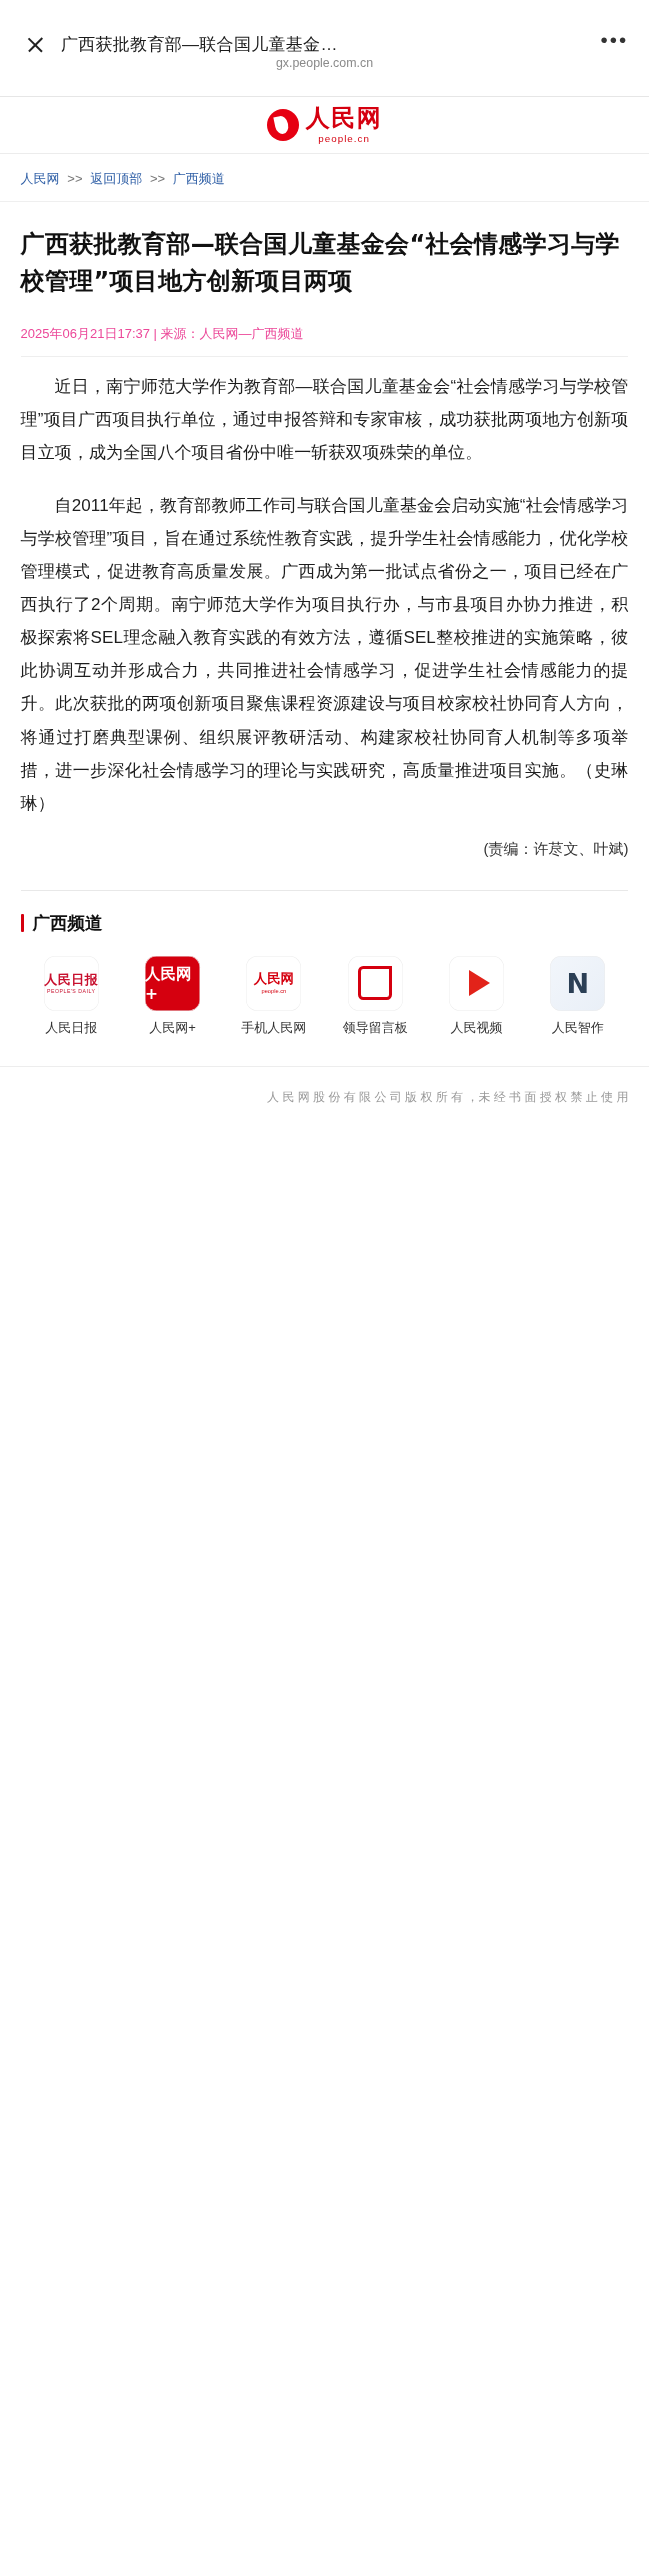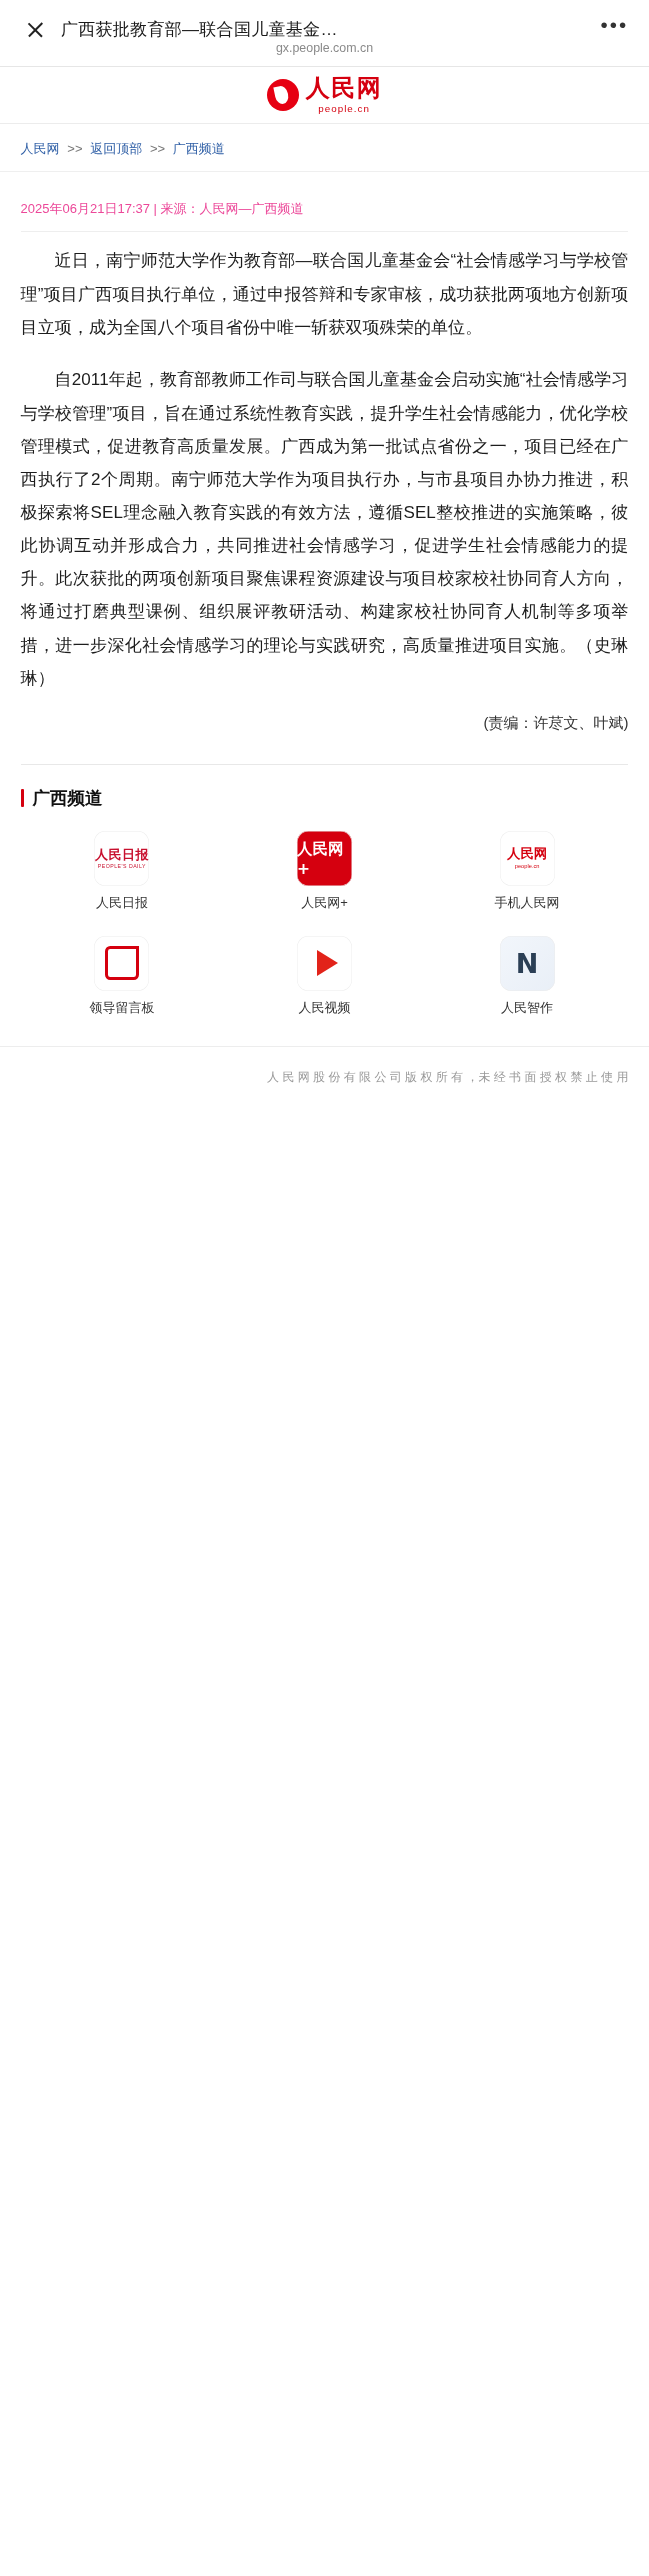--- a/index.html
+++ b/index.html
@@ -16,21 +16,21 @@
   .page {
     width: 649px;
     min-height: 2731px;
     position: relative;
     background: #fff;
     box-sizing: border-box;
   }
 
   
   .browser-bar {
-    height: 67px;
+    height: 97px;
     border-bottom: 0.5px solid #e6e6e6;
     display: flex;
     flex-direction: column;
     justify-content: center;
     padding: 0 20.6px;
     box-sizing: border-box;
     position: relative;
   }
   .bar-row {
     display: flex;
@@ -202,21 +202,21 @@
   .dl-title .bar {
     display: inline-block;
     width: 3.6px;
     height: 17.5px;
     background: #d5000f;
     margin-right: 8.2px;
     border-radius: 1px;
   }
   .app-grid {
     display: grid;
-    grid-template-columns: repeat(3, 1fr);
+    grid-template-columns: repeat(6, 1fr);
     row-gap: 24px;
     column-gap: 0;
     padding-bottom: 10.3px;
   }
   .app-cell {
     display: flex;
     flex-direction: column;
     align-items: center;
   }
   .app-icon {
@@ -365,20 +365,21 @@
 
   <div class="breadcrumb">
     <a href="#">人民网</a>
     <span class="sep">&gt;&gt;</span>
     <a href="#">返回顶部</a>
     <span class="sep">&gt;&gt;</span>
     <a href="#">广西频道</a>
   </div>
 
   <div class="article">
+    <h1 class="headline">广西获批教育部—联合国儿童基金会“社会情感学习与学校管理”项目地方创新项目两项</h1>
     <div class="meta">2025年06月21日17:37  |  来源：人民网—广西频道</div>
     <div class="body">
       <p>近日，南宁师范大学作为教育部—联合国儿童基金会“社会情感学习与学校管理”项目广西项目执行单位，通过申报答辩和专家审核，成功获批两项地方创新项目立项，成为全国八个项目省份中唯一斩获双项殊荣的单位。</p>
       <p>自2011年起，教育部教师工作司与联合国儿童基金会启动实施“社会情感学习与学校管理”项目，旨在通过系统性教育实践，提升学生社会情感能力，优化学校管理模式，促进教育高质量发展。广西成为第一批试点省份之一，项目已经在广西执行了2个周期。南宁师范大学作为项目执行办，与市县项目办协力推进，积极探索将SEL理念融入教育实践的有效方法，遵循SEL整校推进的实施策略，彼此协调互动并形成合力，共同推进社会情感学习，促进学生社会情感能力的提升。此次获批的两项创新项目聚焦课程资源建设与项目校家校社协同育人方向，将通过打磨典型课例、组织展评教研活动、构建家校社协同育人机制等多项举措，进一步深化社会情感学习的理论与实践研究，高质量推进项目实施。（史琳琳）</p>
     </div>
     <div class="editor">(责编：许荩文、叶斌)</div>
 
     <div class="hr"></div>
 
     <div class="dl-title">

